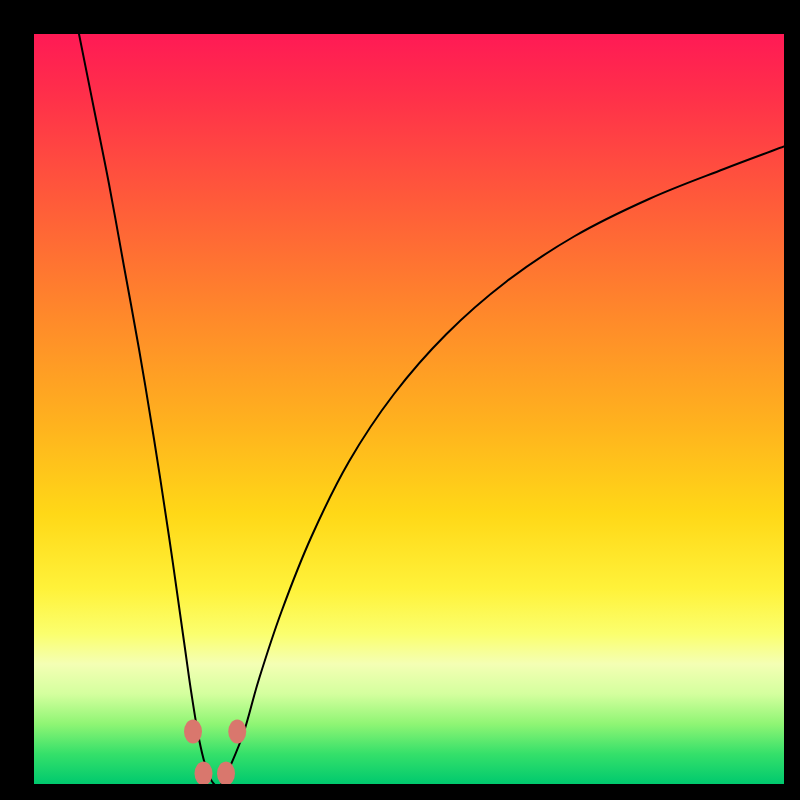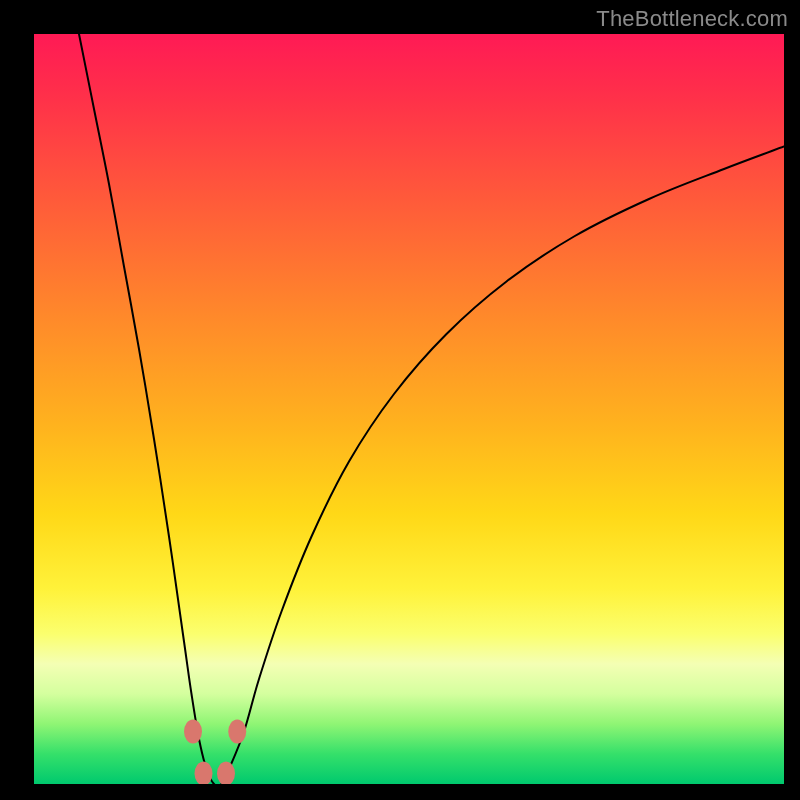--- a/index.html
+++ b/index.html
@@ -68,21 +68,20 @@
   .dot {
     fill: #d9776d;
     stroke: none;
   }
 </style>
 </head>
 <body>
 
 <div class="stage">
 
-  <div class="watermark">TheBottleneck.com</div>
 
   <div class="plot">
     <svg class="curve" viewBox="0 0 750 750" preserveAspectRatio="none">
       <path id="curve-path" class="curve-path" d="M 45.00 0.00 C 47.70 13.50, 54.60 48.00, 60.00 75.00 C 65.40 102.00, 69.60 121.65, 75.00 150.00 C 80.40 178.35, 84.60 202.80, 90.00 232.50 C 95.40 262.20, 99.60 283.95, 105.00 315.00 C 110.40 346.05, 114.60 371.25, 120.00 405.00 C 125.40 438.75, 129.60 466.05, 135.00 502.50 C 140.40 538.95, 145.95 579.15, 150.00 607.50 C 154.05 635.85, 154.80 642.45, 157.50 660.00 C 160.20 677.55, 162.30 691.50, 165.00 705.00 C 167.70 718.50, 169.80 726.90, 172.50 735.00 C 175.20 743.10, 177.30 747.30, 180.00 750.00 C 182.70 752.70, 184.80 752.70, 187.50 750.00 C 190.20 747.30, 190.95 744.45, 195.00 735.00 C 199.05 725.55, 204.60 713.70, 210.00 697.50 C 215.40 681.30, 218.25 666.60, 225.00 645.00 C 231.75 623.40, 238.05 603.15, 247.50 577.50 C 256.95 551.85, 265.35 529.50, 277.50 502.50 C 289.65 475.50, 300.15 453.15, 315.00 427.50 C 329.85 401.85, 342.45 382.95, 360.00 360.00 C 377.55 337.05, 392.25 320.25, 412.50 300.00 C 432.75 279.75, 449.55 265.05, 472.50 247.50 C 495.45 229.95, 514.35 217.35, 540.00 202.50 C 565.65 187.65, 588.00 177.15, 615.00 165.00 C 642.00 152.85, 665.70 144.45, 690.00 135.00 C 714.30 125.55, 739.20 116.55, 750.00 112.50"></path>
       <g id="marker-group">
           <ellipse cx="159.00" cy="697.50" rx="9" ry="12" class="dot"></ellipse>
           <ellipse cx="169.50" cy="739.50" rx="9" ry="12" class="dot"></ellipse>
           <ellipse cx="192.00" cy="739.50" rx="9" ry="12" class="dot"></ellipse>
           <ellipse cx="203.25" cy="697.50" rx="9" ry="12" class="dot"></ellipse>
         </g>

